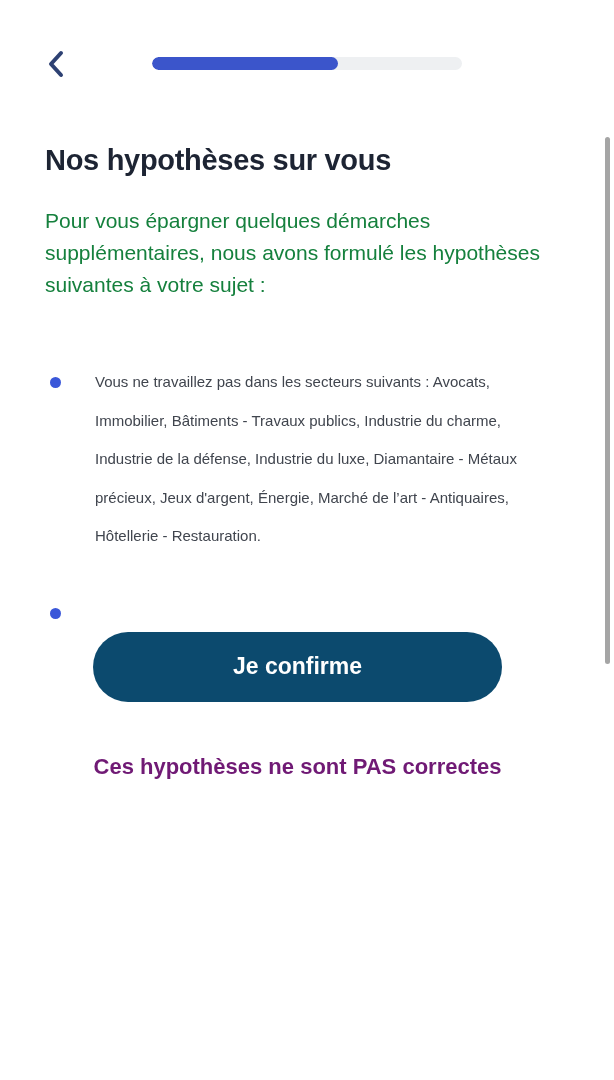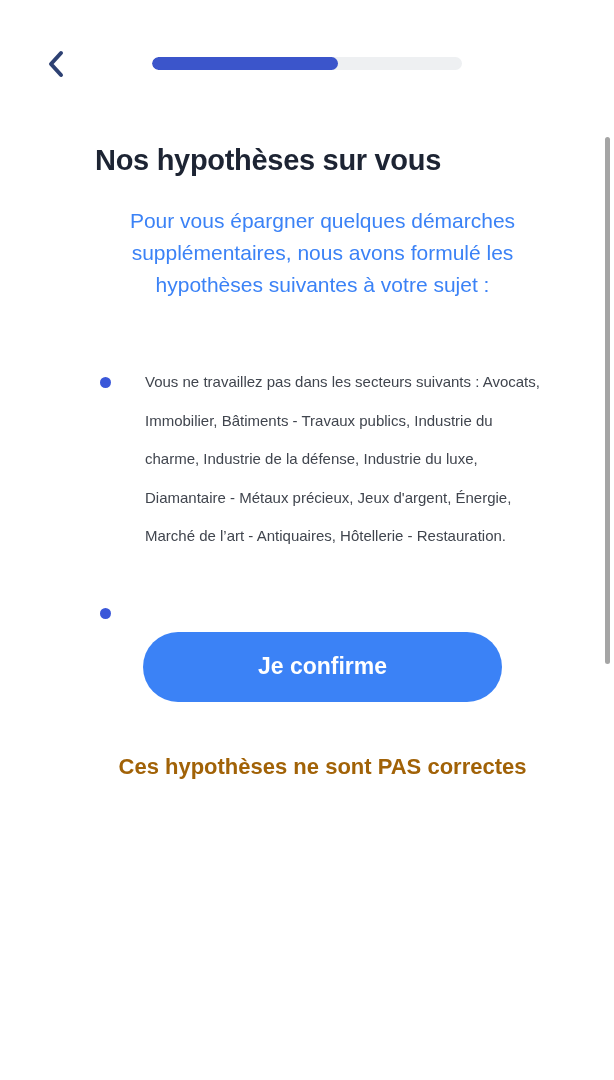--- a/index.html
+++ b/index.html
@@ -42,37 +42,35 @@
     overflow: hidden;
   }
   .progress-fill {
     height: 100%;
     border-radius: 7px;
     background: #3b55cb;
   }
 
   
   .content {
-    padding: 0 64px 0 67px;
-    margin-left: 28px;
+    padding: 0 64px 0 45px;
   }
   .page-title {
     margin-top: 64px;
     font-size: 29px;
     font-weight: 700;
     letter-spacing: -0.3px;
     color: #1d2433;
   }
   .intro {
     margin-top: 28px;
     font-size: 21px;
     line-height: 32px;
-    color: #3b82f6;
+    color: #15803d;
     max-width: 498px;
-    text-align: center;
   }
   .assumption-list {
     list-style: none;
     margin-top: 62px;
   }
   .assumption-item {
     position: relative;
     padding-left: 50px;
     font-size: 15px;
     line-height: 38.5px;
@@ -93,34 +91,34 @@
   }
 
   
   .confirm-btn {
     display: block;
     margin: 76px 48px 0 48px;
     width: calc(100% - 96px);
     height: 70px;
     border: none;
     border-radius: 35px;
-    background: #3b82f6;
+    background: #0c4a6e;
     color: #ffffff;
     font-family: "Liberation Sans", sans-serif;
     font-size: 23px;
     font-weight: 700;
     cursor: pointer;
   }
   .reject-link {
     display: block;
     margin-top: 52px;
     text-align: center;
     font-size: 22px;
     font-weight: 700;
-    color: #a16207;
+    color: #701a75;
     text-decoration: none;
   }
 
   
   .scroll-thumb {
     position: absolute;
     right: 4px;
     top: 137px;
     width: 5px;
     height: 527px;

